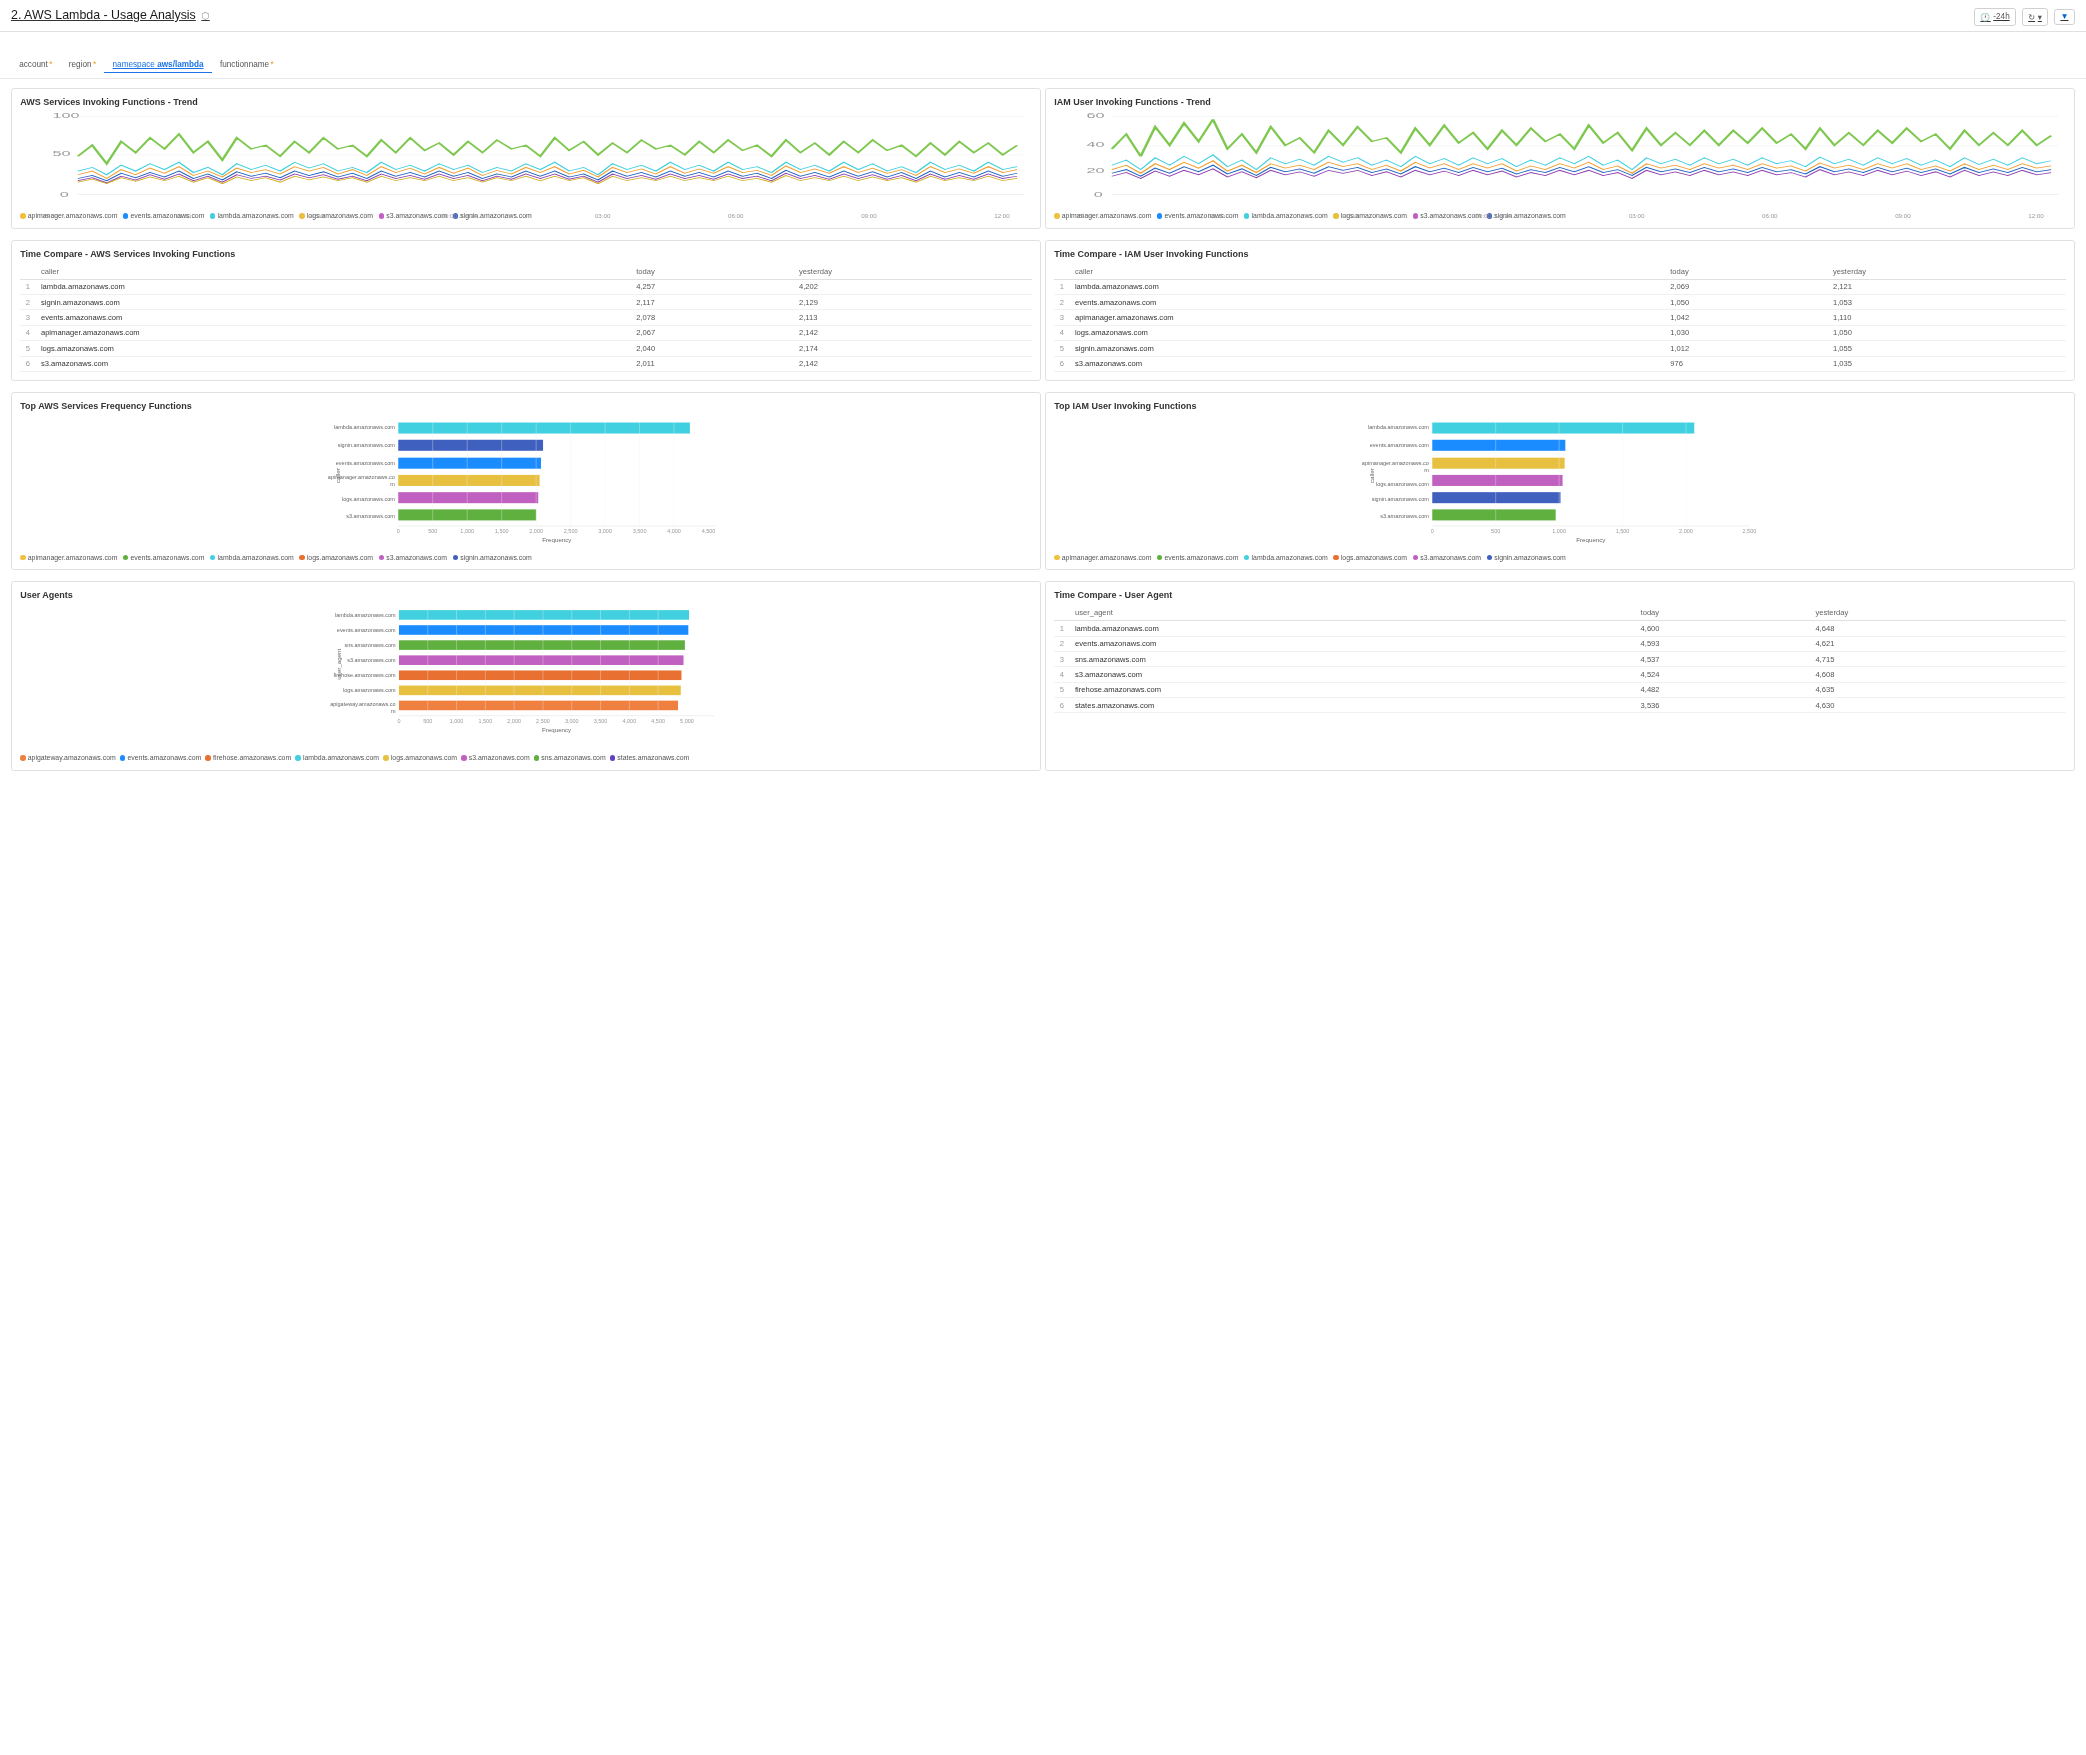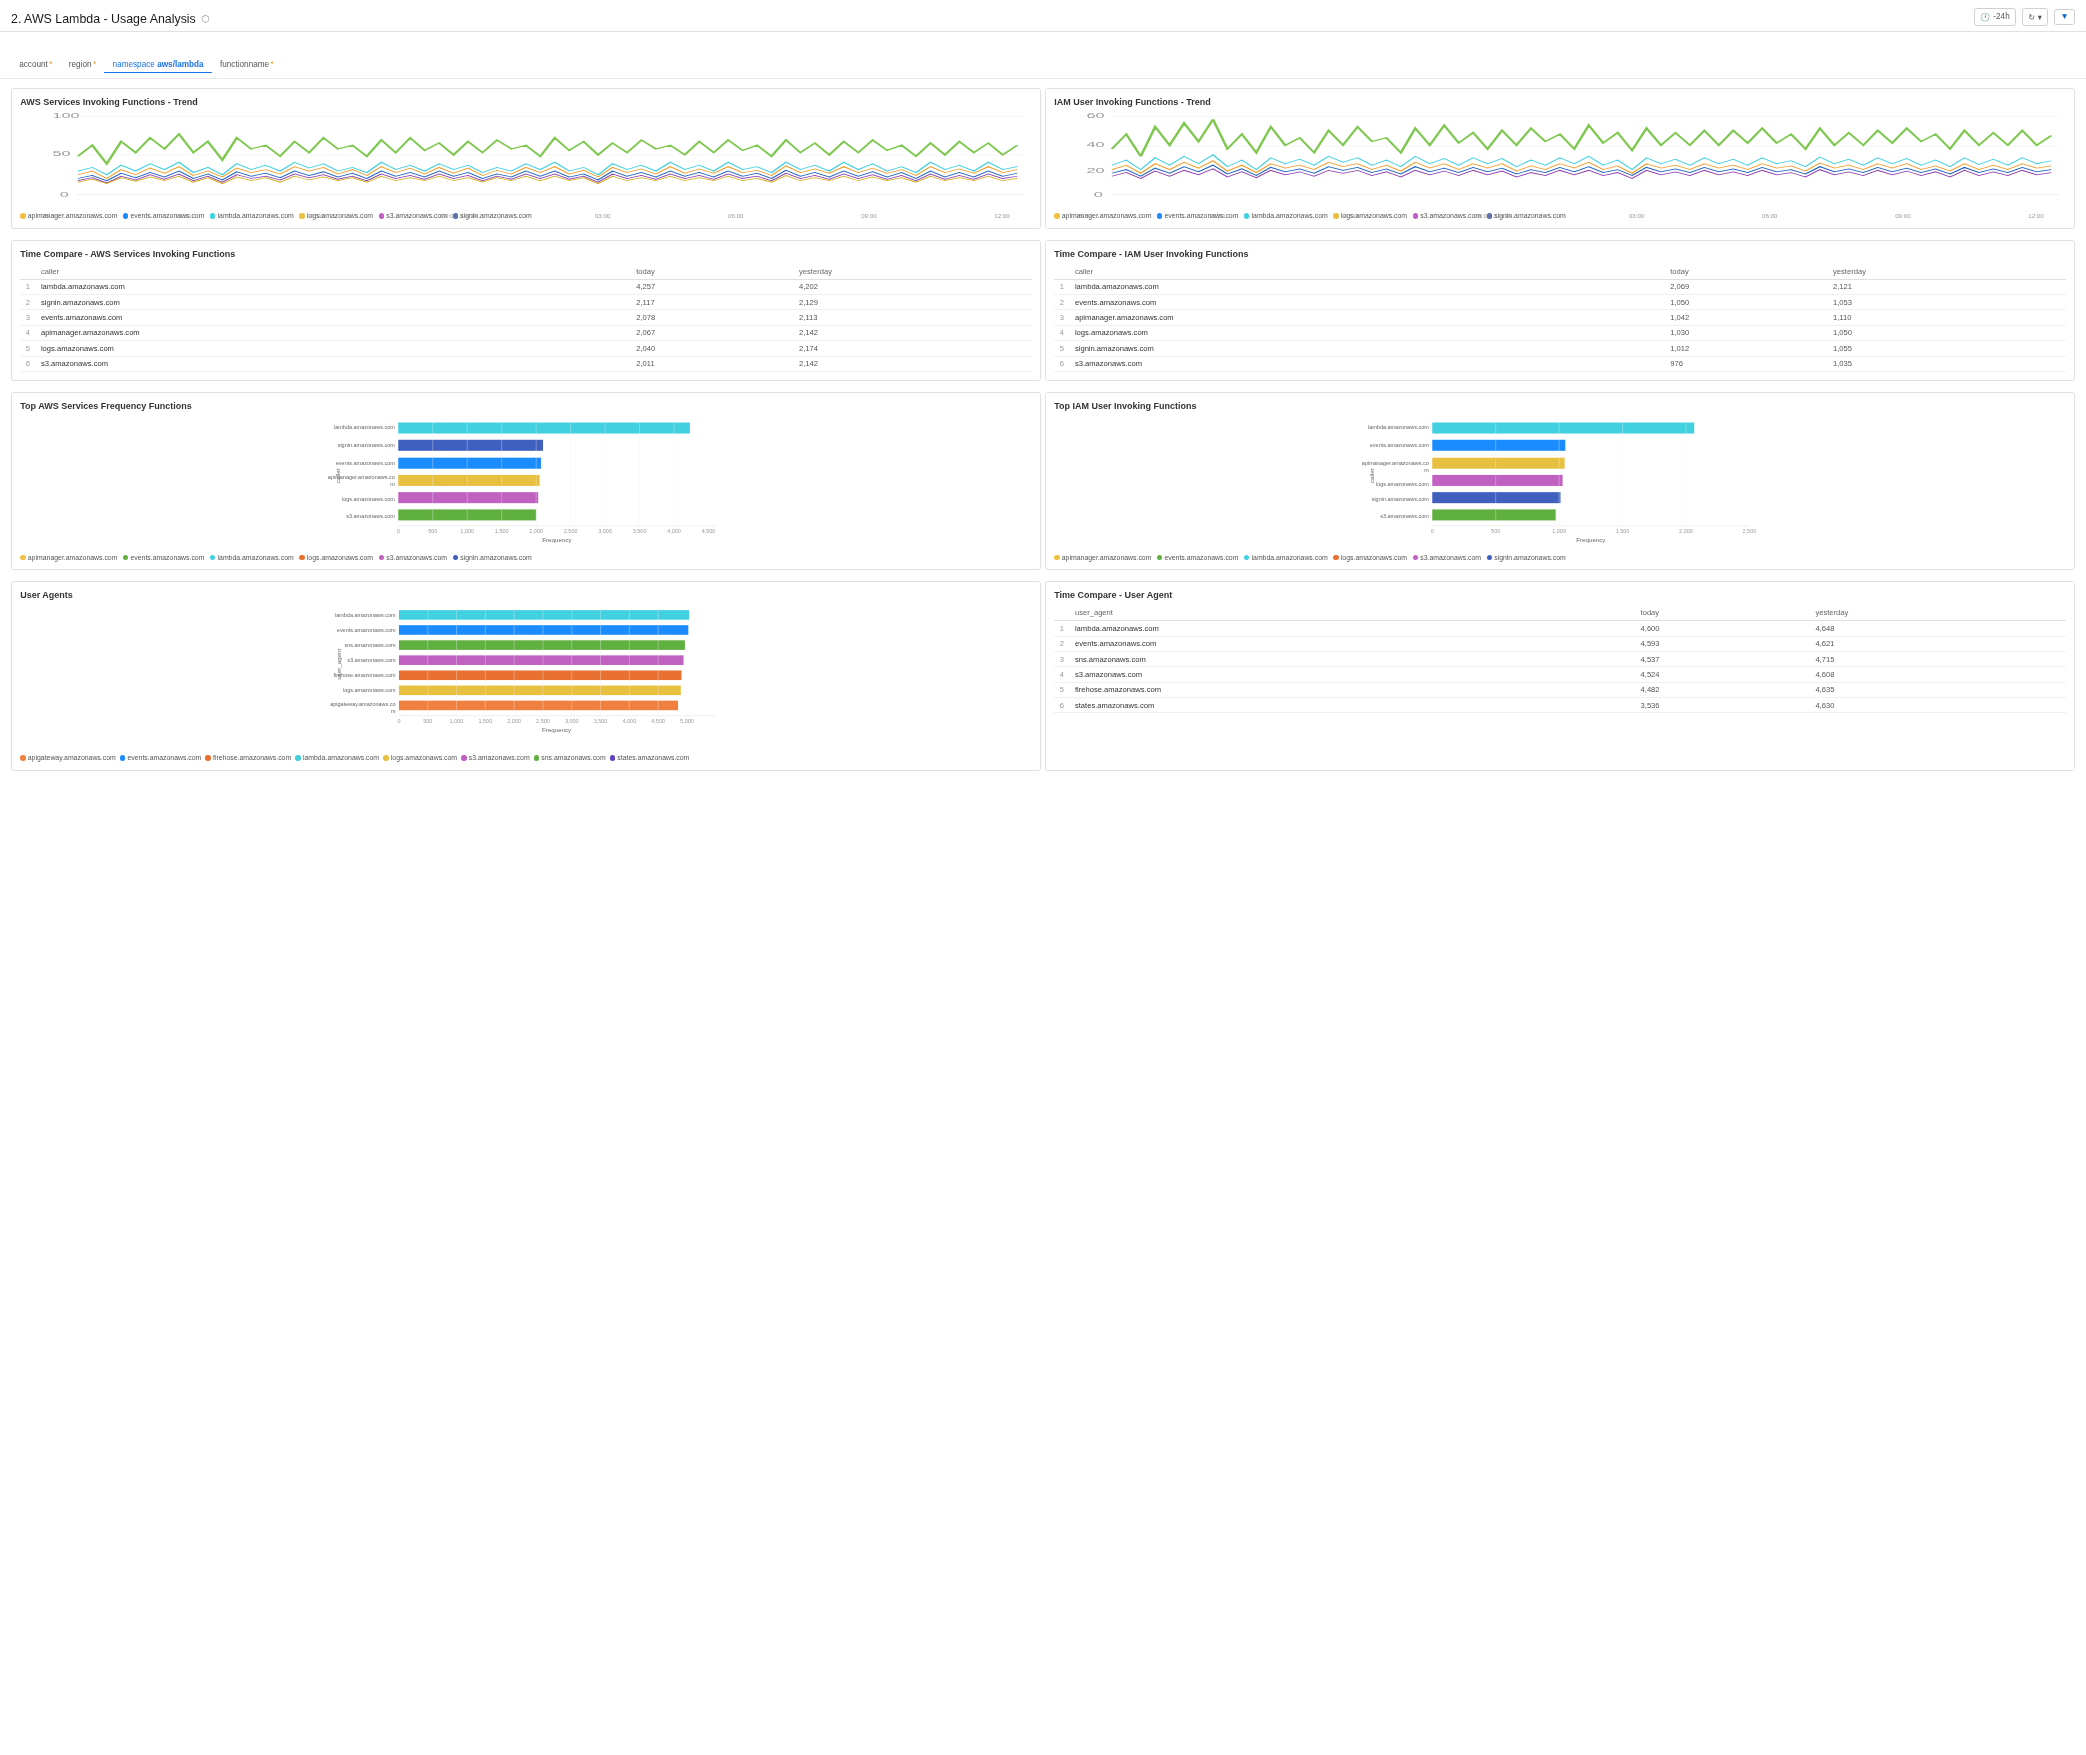--- a/index.html
+++ b/index.html
@@ -1,18 +1,18 @@
 <!DOCTYPE html>
 <html style="font-size:11px"><head>
   <meta charset="utf-8">
   <style>
     * { box-sizing: border-box; margin: 0; padding: 0; }
     body { font-family: -apple-system, BlinkMacSystemFont, 'Segoe UI', sans-serif; font-size: 8.2px; background: #fff; color: #333; }
     
-    .header { display: flex; align-items: flex-end; justify-content: space-between; padding: 8.2px 11px 5.5px; border-bottom: 0.7px solid #e0e0e0; }
+    .header { display: flex; align-items: flex-start; justify-content: space-between; padding: 8.2px 11px 5.5px; border-bottom: 0.7px solid #e0e0e0; text-decoration: underline; }
     .header-left { display: flex; align-items: center; gap: 5.5px; }
     .page-title { font-size: 12.4px; font-weight: 500; color: #1a1a1a; }
     .share-icon { color: #999; font-size: 9.6px; cursor: pointer; }
     .header-right { display: flex; align-items: center; gap: 5.5px; }
     .time-btn { display: flex; align-items: center; gap: 2.7px; border: 0.7px solid #d0d0d0; border-radius: 2.7px; padding: 2.7px 5.5px; font-size: 8.2px; cursor: pointer; color: #555; }
     .refresh-btn { display: flex; align-items: center; gap: 2.7px; border: 0.7px solid #d0d0d0; border-radius: 2.7px; padding: 2.7px 5.5px; font-size: 8.2px; cursor: pointer; color: #555; }
     .filter-btn { border: 0.7px solid #d0d0d0; border-radius: 2.7px; padding: 2.7px 5.5px; cursor: pointer; color: #0066cc; }
     
     .filter-bar { display: flex; align-items: center; padding: 5.5px 11px; border-bottom: 0.7px solid #e8e8e8; gap: 0; }
     .filter-item { display: flex; align-items: center; padding: 2.7px 8.2px; cursor: pointer; color: #555; font-size: 8.2px; border-bottom: 1.4px solid transparent; margin-top: 20px; }
@@ -66,21 +66,21 @@
 
 <div class="filter-bar">
   <div class="filter-item">
     <span>account</span>
     <span class="asterisk" style="color:#e8a020;margin-left:1.4px">*</span>
   </div>
   <div class="filter-item">
     <span>region</span>
     <span class="asterisk" style="color:#e8a020;margin-left:1.4px">*</span>
   </div>
-  <div class="filter-item active" style="color:#1a73e8;border-bottom:1.4px solid #1a73e8;">
+  <div class="filter-item active" style="color:#1a73e8;border-bottom:1.4px solid #1a73e8;text-decoration:underline;">
     <span>namespace&nbsp;</span>
     <span style="font-weight:600">aws/lambda</span>
   </div>
   <div class="filter-item">
     <span>functionname</span>
     <span class="asterisk" style="color:#e8a020;margin-left:1.4px">*</span>
   </div>
 </div>
 
 <div class="main-content">

